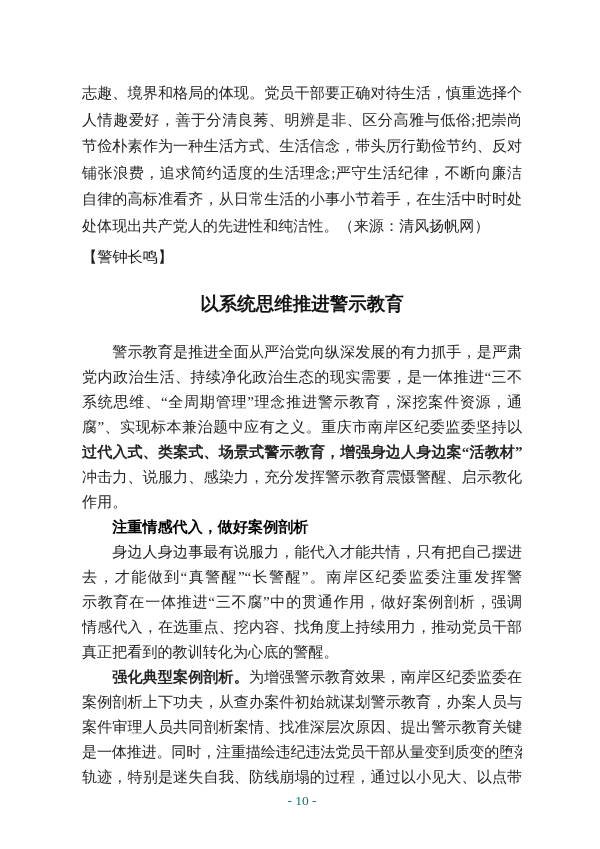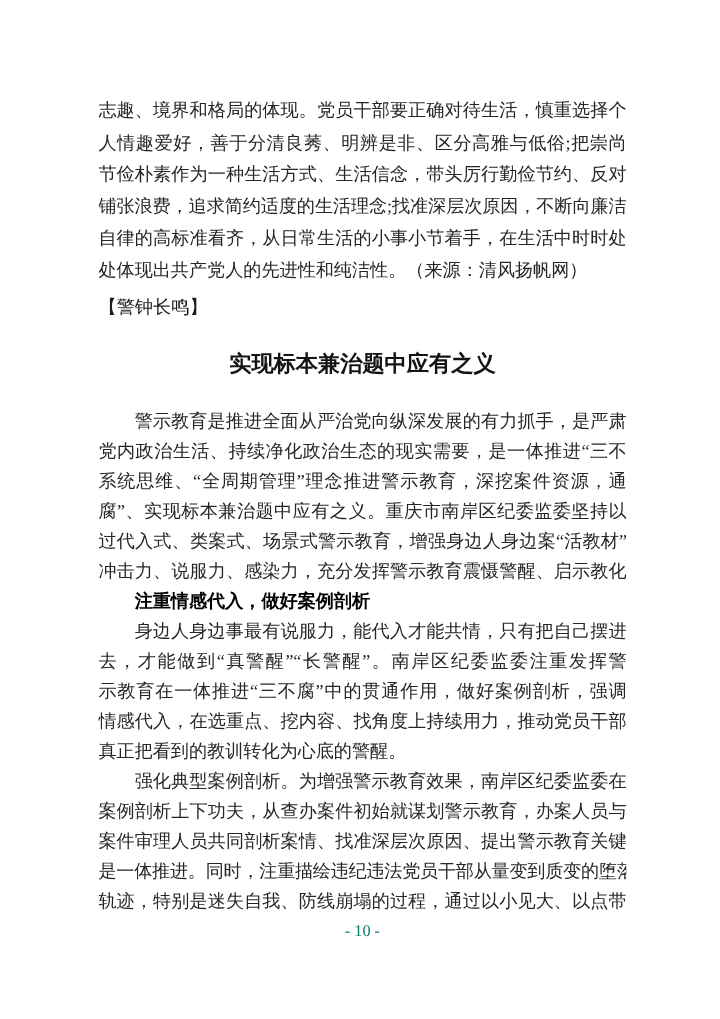--- a/index.html
+++ b/index.html
@@ -31,22 +31,22 @@
   }
   .ln--intro {
     height: 26.5px;
     line-height: 26.5px;
   }
   .ln--end {
     text-align-last: left;
     letter-spacing: 0;
   }
   .ln--indent { padding-left: 2em; }
-  .ln--tight { letter-spacing: -0.6px; }
-  .lead { font-weight: normal; }
+  .ln--tight { letter-spacing: -0.6px; font-weight: bold; }
+  .lead { font-weight: bold; }
   .section-label {
     margin-top: 5px;
     height: 26.5px;
     line-height: 26.5px;
     font-size: 15.2px;
     font-weight: normal;
     color: #1c1c1c;
   }
   .title {
     margin: 18px 0 0 0;
@@ -78,36 +78,37 @@
 </style>
 </head>
 <body>
 
 <div class="page">
 
   <div class="para">
     <div class="ln ln--intro">志趣、境界和格局的体现。党员干部要正确对待生活，慎重选择个</div>
     <div class="ln ln--intro">人情趣爱好，善于分清良莠、明辨是非、区分高雅与低俗;把崇尚</div>
     <div class="ln ln--intro">节俭朴素作为一种生活方式、生活信念，带头厉行勤俭节约、反对</div>
-    <div class="ln ln--intro">铺张浪费，追求简约适度的生活理念;找准深层次原因，不断向廉洁</div>
+    <div class="ln ln--intro">铺张浪费，追求简约适度的生活理念;严守生活纪律，不断向廉洁</div>
     <div class="ln ln--intro">自律的高标准看齐，从日常生活的小事小节着手，在生活中时时处</div>
     <div class="ln ln--intro ln--end">处体现出共产党人的先进性和纯洁性。（来源：清风扬帆网）</div>
   </div>
 
   <div class="section-label">【警钟长鸣】</div>
 
-  <div class="title">实现标本兼治题中应有之义</div>
+  <div class="title">以系统思维推进警示教育</div>
 
   <div class="para para--first">
     <div class="ln ln--indent">警示教育是推进全面从严治党向纵深发展的有力抓手，是严肃</div>
     <div class="ln">党内政治生活、持续净化政治生态的现实需要，是一体推进“三不</div>
     <div class="ln">系统思维、“全周期管理”理念推进警示教育，深挖案件资源，通</div>
     <div class="ln">腐”、实现标本兼治题中应有之义。重庆市南岸区纪委监委坚持以</div>
     <div class="ln ln--tight">过代入式、类案式、场景式警示教育，增强身边人身边案“活教材”</div>
     <div class="ln">冲击力、说服力、感染力，充分发挥警示教育震慑警醒、启示教化</div>
+    <div class="ln ln--end">作用。</div>
   </div>
 
   <div class="subheading">注重情感代入，做好案例剖析</div>
 
   <div class="para">
     <div class="ln ln--indent">身边人身边事最有说服力，能代入才能共情，只有把自己摆进</div>
     <div class="ln">去，才能做到“真警醒”“长警醒”。南岸区纪委监委注重发挥警</div>
     <div class="ln">示教育在一体推进“三不腐”中的贯通作用，做好案例剖析，强调</div>
     <div class="ln">情感代入，在选重点、挖内容、找角度上持续用力，推动党员干部</div>
     <div class="ln ln--end">真正把看到的教训转化为心底的警醒。</div>

